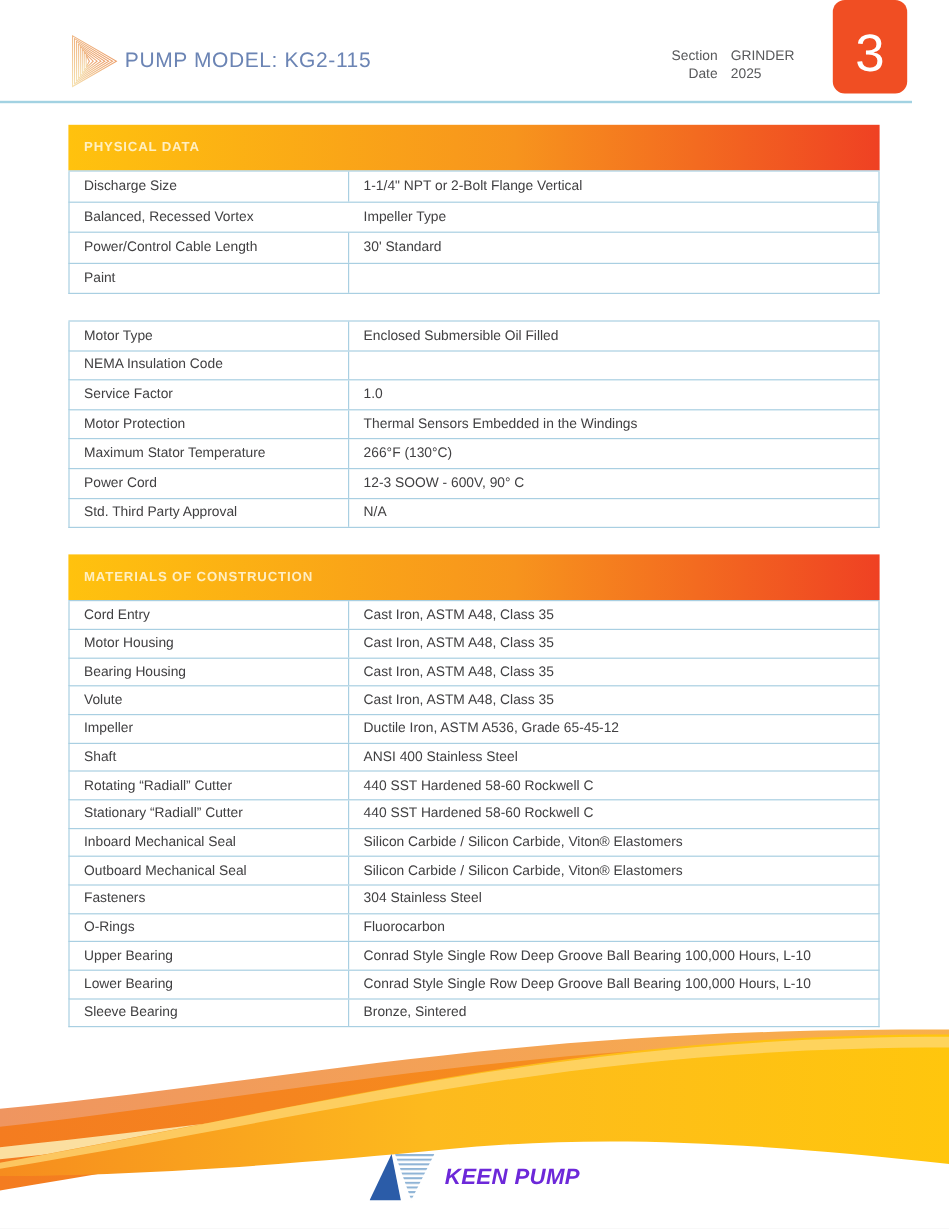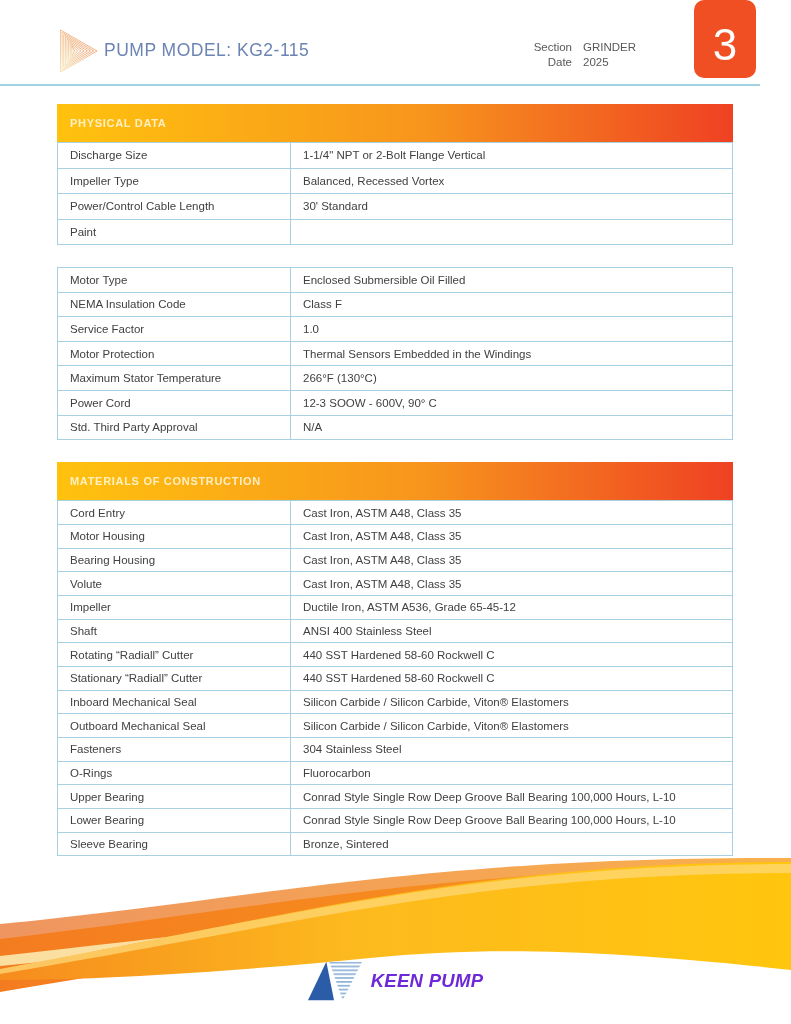--- a/index.html
+++ b/index.html
@@ -9,21 +9,21 @@
     font-family:"Liberation Sans", sans-serif; overflow:hidden; margin:0 auto;
   }
   
   .hdr { position:absolute; top:0; left:0; width:100%; height:86px; }
   .arrow-logo { position:absolute; left:60px; top:28px; width:38px; height:46px; }
   .title {
     position:absolute; left:104px; top:40px; font-size:17.5px; font-weight:500;
     letter-spacing:.5px; color:#6B84B4; white-space:nowrap;
   }
   .meta {
-    position:absolute; left:500px; top:40px; width:160px;
+    position:absolute; left:526px; top:40px; width:160px;
     display:grid; grid-template-columns:72px auto; column-gap:11px; row-gap:1px;
     font-size:11.5px; line-height:14px; color:#58595B;
   }
   .meta .mlabel { text-align:right; }
   .meta .mvalue { text-align:left; }
   .badge {
     position:absolute; left:694px; top:0; width:62px; height:78px;
     background:#F04E23; border-radius:10px; color:#ffffff;
     display:flex; align-items:center; justify-content:center;
     padding-top:12px; font-size:44px; font-weight:400;
@@ -98,41 +98,40 @@
 
   <main class="content">
     <section class="spec-table" data-table="0">
       <div class="thead">PHYSICAL DATA</div>
       <div class="tbody">
           <div class="trow">
             <div class="cell label">Discharge Size</div>
             <div class="cell value">1-1/4" NPT or 2-Bolt Flange Vertical</div>
           </div>
           <div class="trow">
+            <div class="cell value">Balanced, Recessed Vortex</div>
             <div class="cell label">Impeller Type</div>
-            <div class="cell value">Balanced, Recessed Vortex</div>
           </div>
           <div class="trow">
             <div class="cell label">Power/Control Cable Length</div>
             <div class="cell value">30' Standard</div>
           </div>
           <div class="trow">
             <div class="cell label">Paint</div>
           </div>
         </div>
     </section>
     <section class="spec-table" data-table="1">
       <div class="tbody">
           <div class="trow">
             <div class="cell label">Motor Type</div>
             <div class="cell value">Enclosed Submersible Oil Filled</div>
           </div>
           <div class="trow">
             <div class="cell label">NEMA Insulation Code</div>
-            <div class="cell value">Class F</div>
           </div>
           <div class="trow">
             <div class="cell label">Service Factor</div>
             <div class="cell value">1.0</div>
           </div>
           <div class="trow">
             <div class="cell label">Motor Protection</div>
             <div class="cell value">Thermal Sensors Embedded in the Windings</div>
           </div>
           <div class="trow">

